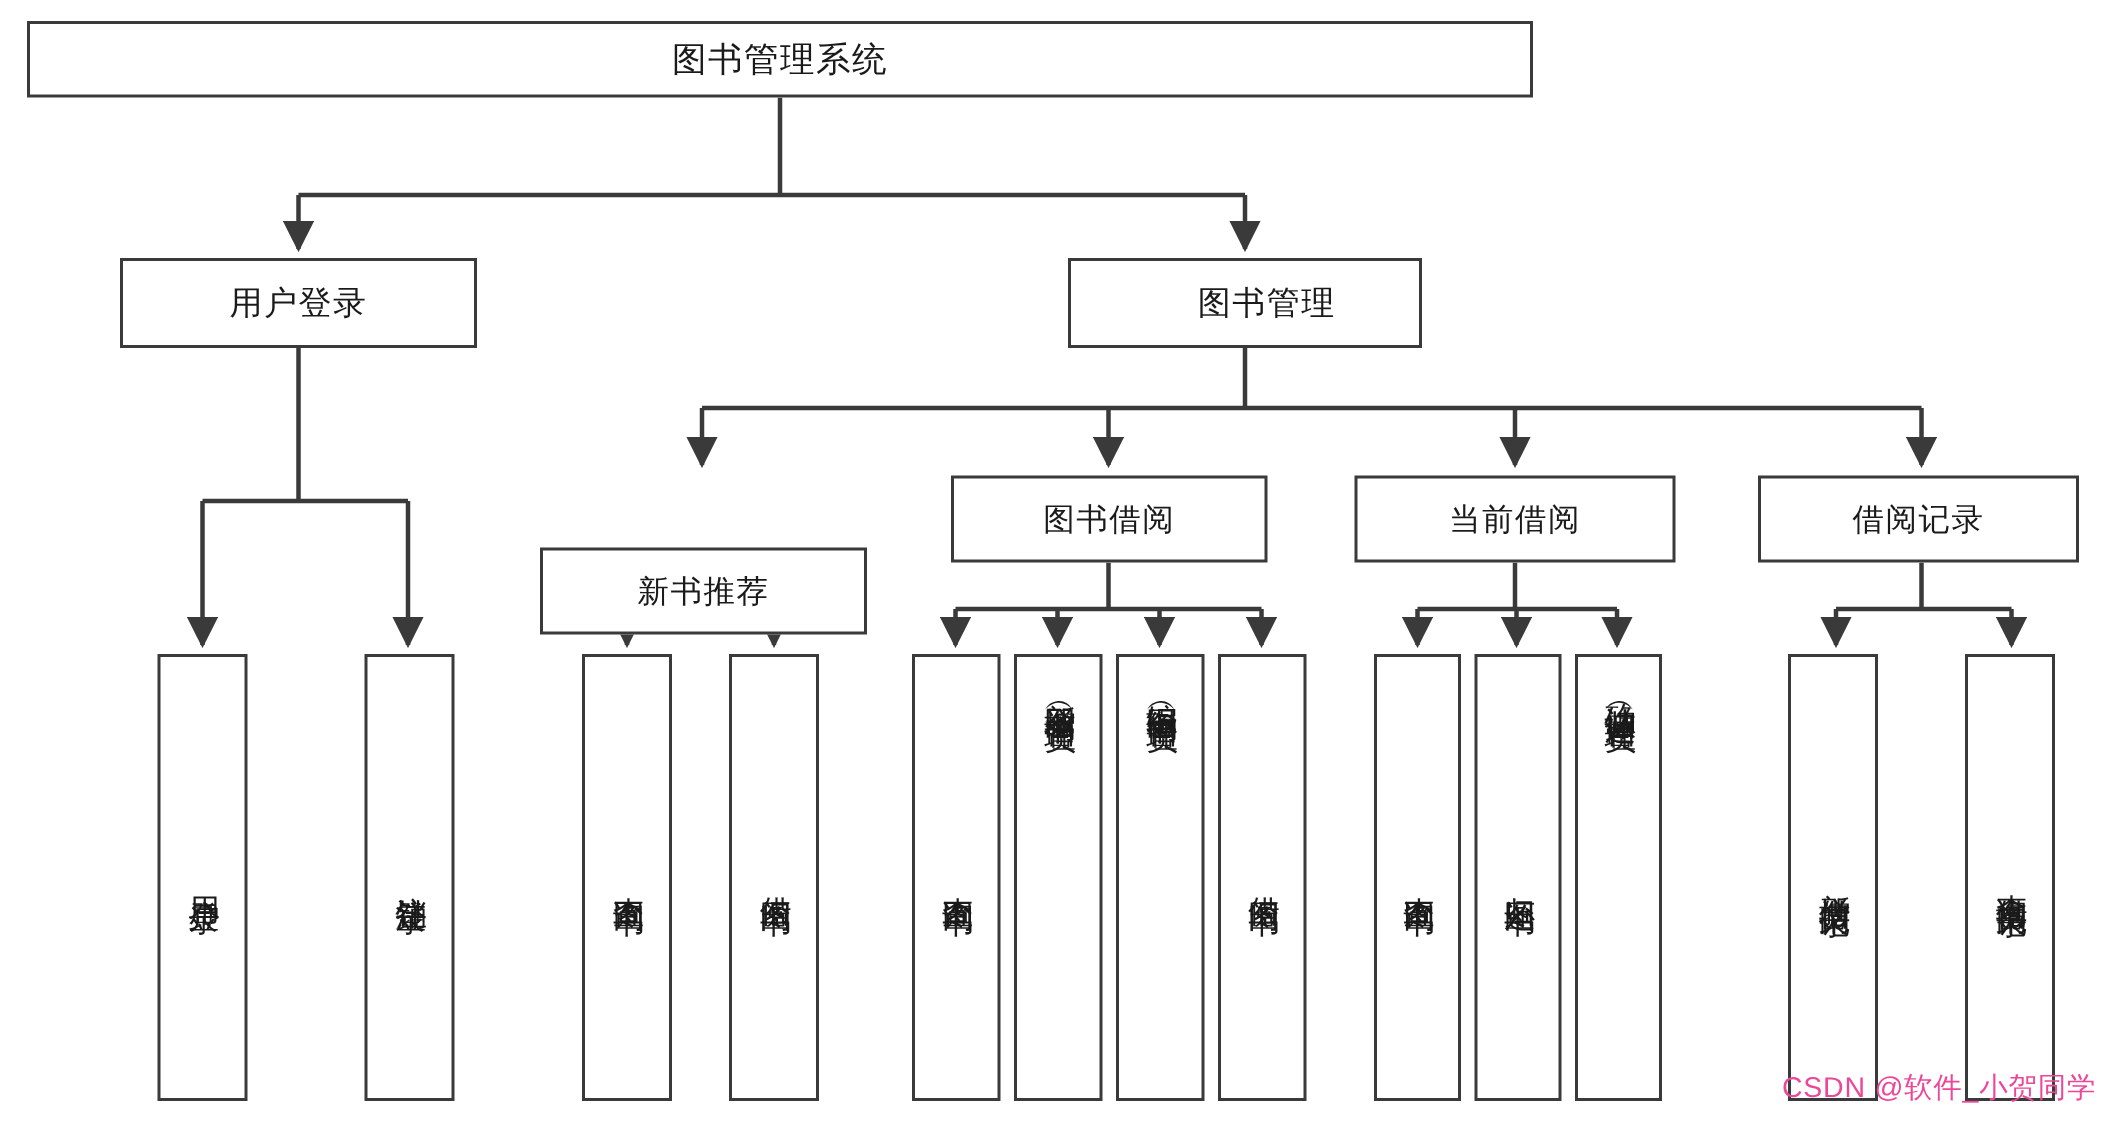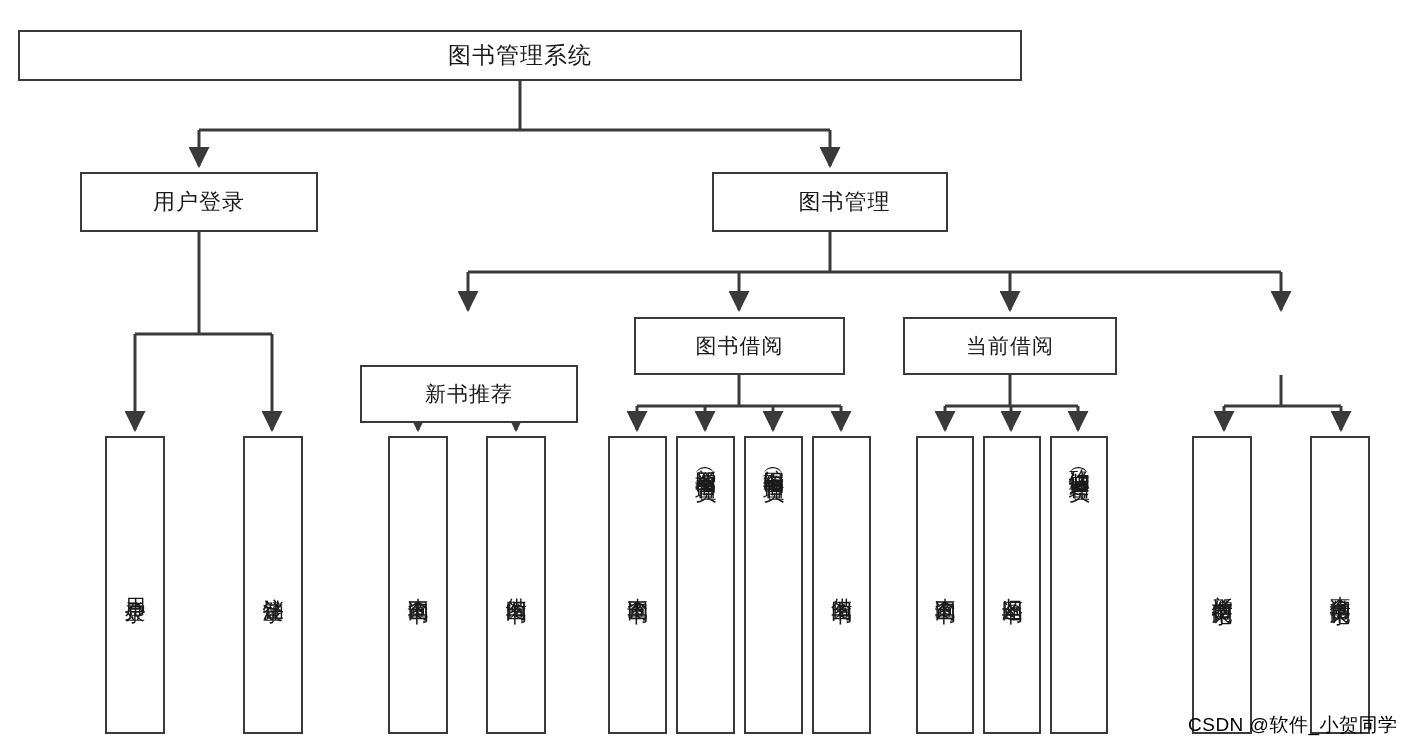--- a/index.html
+++ b/index.html
@@ -63,21 +63,21 @@
   }
   .leaf.anchor-mid {
     align-items: center;
     padding-top: 0;
   }
   #watermark {
     position: absolute;
     left: 1188px;
     top: 712px;
     font-size: 19px;
-    color: #000000;
+    color: #ec4899;
     white-space: nowrap;
     z-index: 5;
     letter-spacing: 0.5px;
   }
 </style>
 </head>
 <body>
 
 <div id="canvas">
 
@@ -127,40 +127,43 @@
       <path d="M 1011 406 L 1011 430" marker-end="url(#arrow)"></path>
       <path d="M 1078 406 L 1078 430" marker-end="url(#arrow)"></path>
 
       <path d="M 1281 375 L 1281 406"></path>
       <path d="M 1224 406 L 1341 406"></path>
       <path d="M 1224 406 L 1224 430" marker-end="url(#arrow)"></path>
       <path d="M 1341 406 L 1341 430" marker-end="url(#arrow)"></path>
     </g>
   </svg>
 
-  <div class="node root" style="left:18px; top:30px; width:1004px; height:51px;">
+  <div class="node root" style="left:18px; top:14px; width:1004px; height:51px;">
     <span>图书管理系统</span>
   </div>
 
   <div class="node level1" style="left:80px; top:172px; width:238px; height:60px;">
     <span>用户登录</span>
   </div>
   <div class="node level1" style="left:712px; top:172px; width:236px; height:60px;padding-left:29px;">
     <span>图书管理</span>
   </div>
 
   <div class="node level2" style="left:360px; top:317px; width:218px; height:58px;margin-top:48px;">
     <span>新书推荐</span>
   </div>
   <div class="node level2" style="left:903px; top:317px; width:214px; height:58px;">
     <span>当前借阅</span>
   </div>
   <div class="node level2" style="left:634px; top:317px; width:211px; height:58px;">
     <span>图书借阅</span>
   </div>
+  <div class="node level2" style="left:1172px; top:317px; width:214px; height:58px;">
+    <span>借阅记录</span>
+  </div>
 
   <div class="node leaf anchor-mid" style="left:105px; top:436px; width:60px; height:298px;">
     <span class="vtext">用户登录</span>
   </div>
   <div class="node leaf anchor-mid" style="left:243px; top:436px; width:60px; height:298px;">
     <span class="vtext">注销登录</span>
   </div>
 
   <div class="node leaf anchor-mid" style="left:388px; top:436px; width:60px; height:298px;">
     <span class="vtext">查询图书</span>

